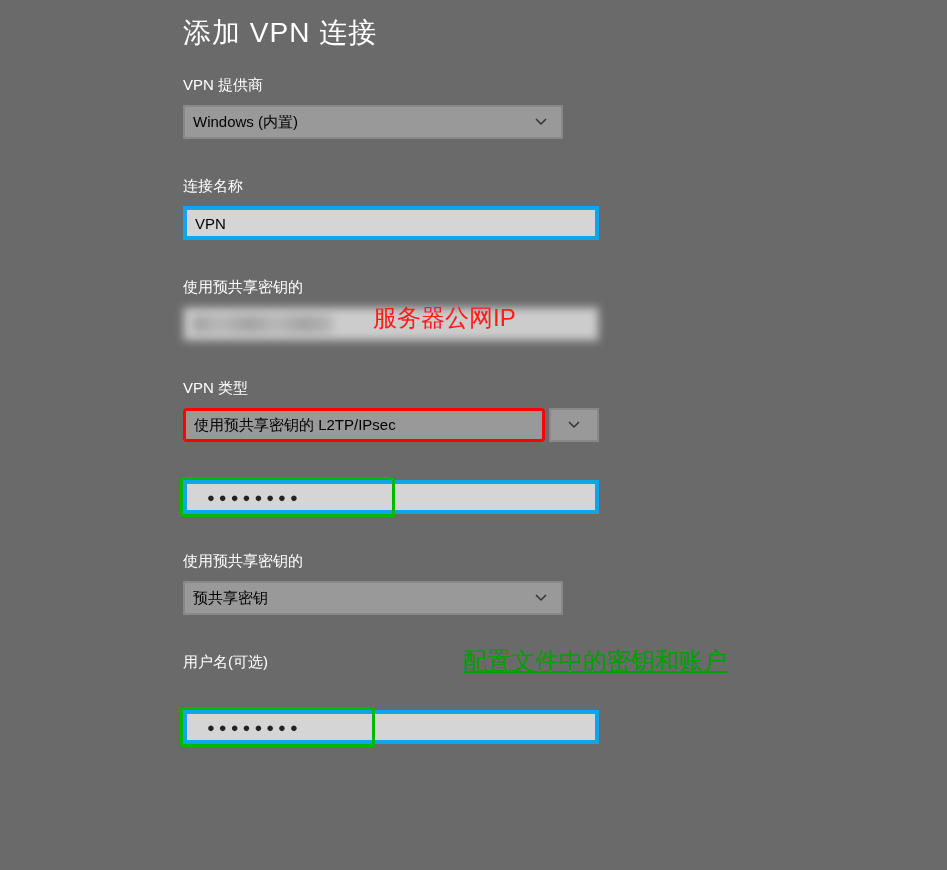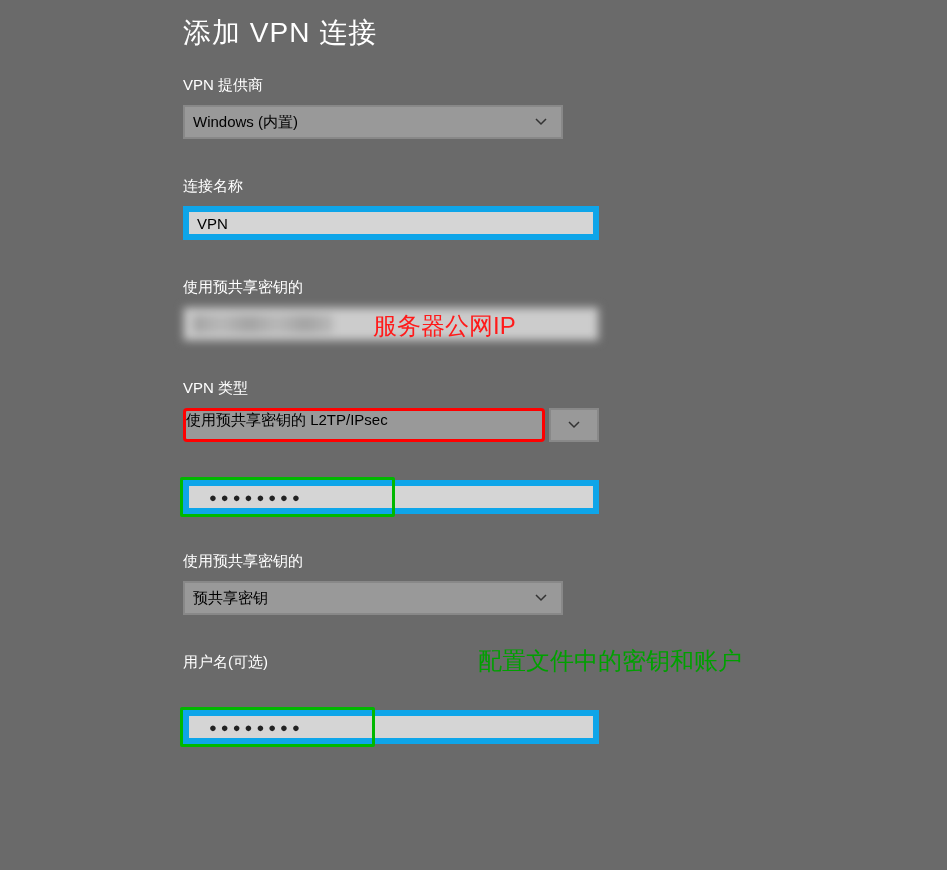--- a/index.html
+++ b/index.html
@@ -61,21 +61,21 @@
     justify-content: center;
   }
   .dropdown-chevron svg {
     width: 12px;
     height: 8px;
   }
   .text-input {
     width: 416px;
     height: 34px;
     background: #cccccc;
-    border: 6px solid #0ea5e9;
+    border: 4px solid #0ea5e9;
     padding: 0 8px;
     color: #000000;
     font-size: 15px;
     font-family: inherit;
     outline: none;
   }
   .text-input.light {
     background: #d5d5d5;
   }
   .blurred-input {
@@ -121,21 +121,22 @@
   
   .vpn-type-row {
     display: flex;
     width: 416px;
   }
   .vpn-type-main {
     flex: 1;
     height: 34px;
     background: #999999;
     display: flex;
-    padding-left: 0;
+    align-items: center;
+    padding-left: 8px;
     color: #000;
     font-size: 15px;
     border: 3px solid #ff0000;
     border-radius: 4px;
   }
   .vpn-type-chev {
     width: 50px;
     height: 34px;
     background: #999999;
     border: 2px solid #888888;
@@ -178,21 +179,21 @@
   </div>
 
   <div class="field-group">
     <div class="field-label">连接名称</div>
     <input type="text" class="text-input light" value="VPN" style="">
   </div>
 
   <div class="field-group" style="position:relative;">
     <div class="field-label">使用预共享密钥的</div>
     <div class="blurred-input"></div>
-    <div class="annot red" style="left:190px; top:32px;">服务器公网IP</div>
+    <div class="annot red" style="left:190px; top:24px;">服务器公网IP</div>
   </div>
 
   <div class="field-group">
     <div class="field-label">VPN 类型</div>
     <div class="vpn-type-row">
       <div class="vpn-type-main">
         <span>使用预共享密钥的 L2TP/IPsec</span>
       </div>
       <div class="vpn-type-chev">
         <svg viewBox="0 0 12 8" width="12" height="8">
@@ -218,21 +219,21 @@
       <div class="dropdown-chevron">
         <svg viewBox="0 0 12 8">
             <path d="M1 1 L6 6 L11 1" stroke="#333" stroke-width="1.5" fill="none"></path>
           </svg>
       </div>
     </div>
   </div>
 
   <div class="field-group" style="position:relative;">
     <div class="field-label">用户名(可选)</div>
-    <div class="annot green" style="left:295px; top:-8px;">配置文件中的密钥和账户</div>
+    <div class="annot green" style="left:280px; top:-8px;text-decoration:underline;">配置文件中的密钥和账户</div>
   </div>
 
   <div class="field-group" style="margin-bottom:10px;">
     <div class="input-wrap">
       <div class="text-input light" style="display:flex;align-items:center;">
         <span class="password-dots">●●●●●●●●</span>
       </div>
       <div class="green-overlay" style="width:195px;"></div>
     </div>
   </div>

